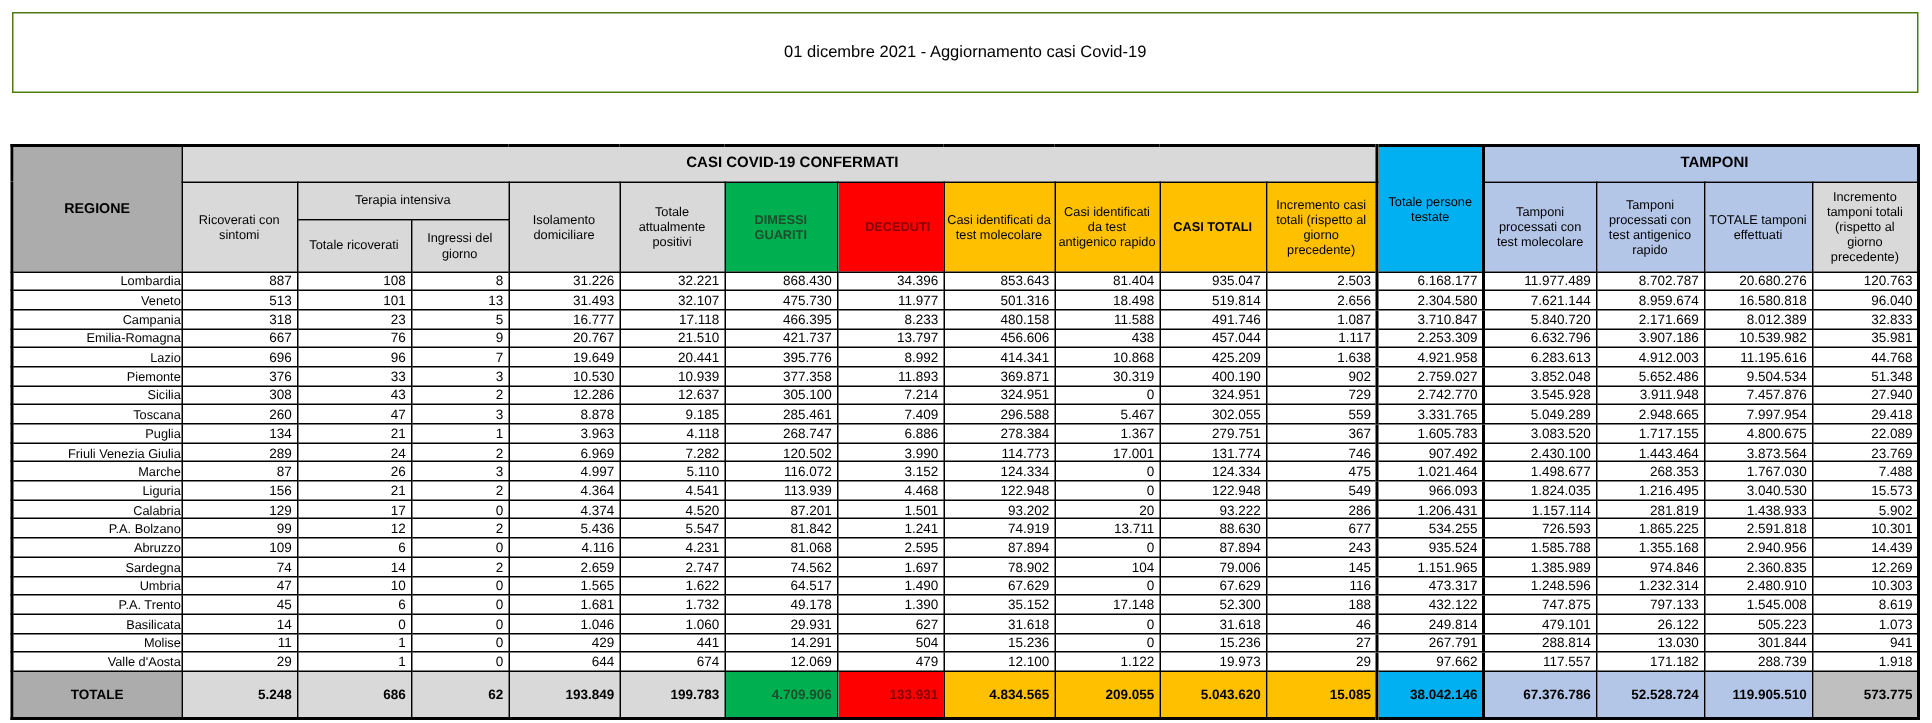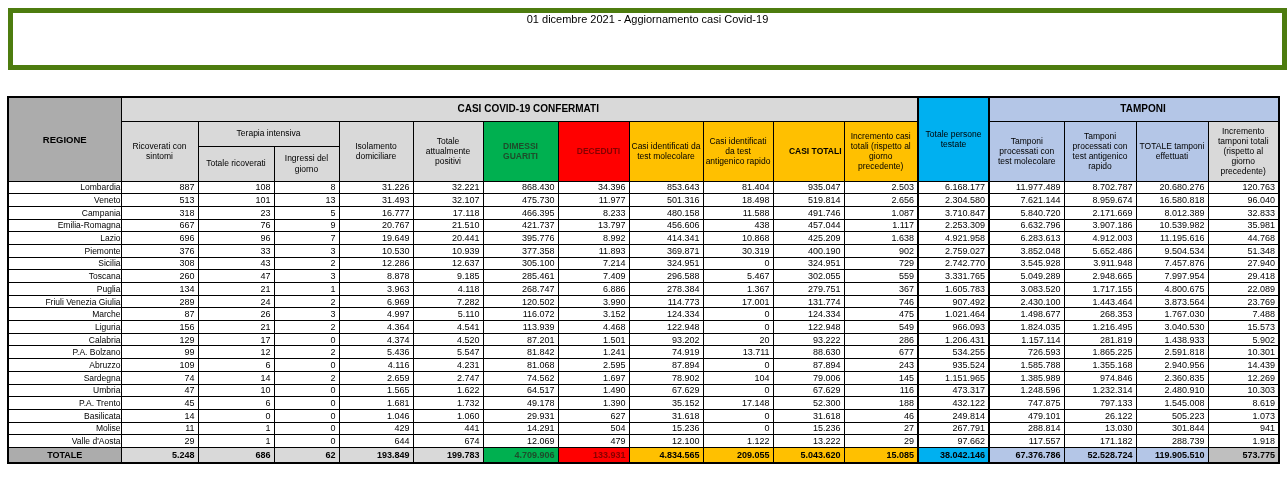--- a/index.html
+++ b/index.html
@@ -2,48 +2,48 @@
 <html style="--green: #00B050; --dark-green: #1d4d2b; --red: #FF0000; --dark-red: #860000; --orange: #FFC000; --cyan: #00B0F0; --light-blue: #B4C6E7; --gray-light: #D9D9D9; --gray-medium: #ACACAC; --gray-total: #BFBFBF; --border: #000000;"><head>
 <meta charset="utf-8">
 <style>
   html,body{margin:0;padding:0;}
   body{
     width:1288px;height:482px;position:relative;background:#ffffff;
     font-family:"Liberation Sans",sans-serif;color:#000;overflow:hidden;
   }
   .title-box{
     position:absolute;left:8px;top:8px;width:1269px;height:52px;
-    border:5px solid #4d7c0f;background:#fff;
-    display:flex;flex-direction:column;justify-content:flex-start;align-items:center;
+    border:1px solid #4d7c0f;background:#fff;
+    display:flex;flex-direction:column;justify-content:center;align-items:center;
   }
   .title-line{font-size:11px;color:#000;white-space:nowrap;}
   table{
     position:absolute;left:7px;top:96px;border-collapse:collapse;table-layout:fixed;
     border:2px solid var(--border);
   }
   th,td{border:1px solid var(--border);overflow:hidden;}
   th{
     background:var(--gray-light);font-weight:normal;font-size:8.5px;
     text-align:center;vertical-align:middle;padding:1px 2px;line-height:1.18;
   }
   tr.r1{height:24px;} tr.r2{height:25px;} tr.r3{height:35px;}
   .regione-h{background:var(--gray-medium);font-weight:bold;font-size:9.5px;}
   .band{font-weight:bold;font-size:10px;padding-left:20px;}
-  .bold-h{font-weight:bold;text-align:right;}
+  .bold-h{font-weight:bold;}
   .bg-green{background:var(--green);color:var(--dark-green);font-weight:bold;}
   .bg-red{background:var(--red);color:var(--dark-red);font-weight:bold;padding-left:12px;}
   .bg-orange{background:var(--orange);}
   .bg-cyan{background:var(--cyan);}
   .bg-blue{background:var(--light-blue);}
   .bg-grayl{background:var(--gray-light);}
   .testate{border-left-width:2px;border-right-width:2px;margin-top:46px;}
   tbody tr.data-row{height:12.7px;}
   td.num{font-size:9px;text-align:right;padding:0 3px 0 0;white-space:nowrap;}
   td.region-cell{font-size:8.5px;text-align:right;padding:0 0 0 3px;white-space:nowrap;}
-  tr.totale-row{height:16px;}
+  tr.totale-row{height:32px;}
   tr.totale-row td{font-weight:bold;}
   td.tot-label{background:var(--gray-medium);text-align:center;font-size:9px;}
   .tot-gray{background:var(--gray-light);}
   .tot-green{background:var(--green);color:var(--dark-green);}
   .tot-red{background:var(--red);color:var(--dark-red);}
   .tot-orange{background:var(--orange);margin-top:27px;}
   .tot-cyan{background:var(--cyan);}
   .tot-blue{background:var(--light-blue);}
   .tot-gray2{background:var(--gray-total);}
 </style>
@@ -487,21 +487,21 @@
         <td class="region-cell">Valle d'Aosta</td>
         <td class="num">29</td>
         <td class="num">1</td>
         <td class="num">0</td>
         <td class="num">644</td>
         <td class="num">674</td>
         <td class="num">12.069</td>
         <td class="num">479</td>
         <td class="num">12.100</td>
         <td class="num">1.122</td>
-        <td class="num">13.222</td>
+        <td class="num">19.973</td>
         <td class="num">29</td>
         <td class="num testate">97.662</td>
         <td class="num">117.557</td>
         <td class="num">171.182</td>
         <td class="num">288.739</td>
         <td class="num">1.918</td>
       </tr>
       <tr class="totale-row">
         <td class="tot-label">TOTALE</td>
         <td class="num tot-gray">5.248</td>

